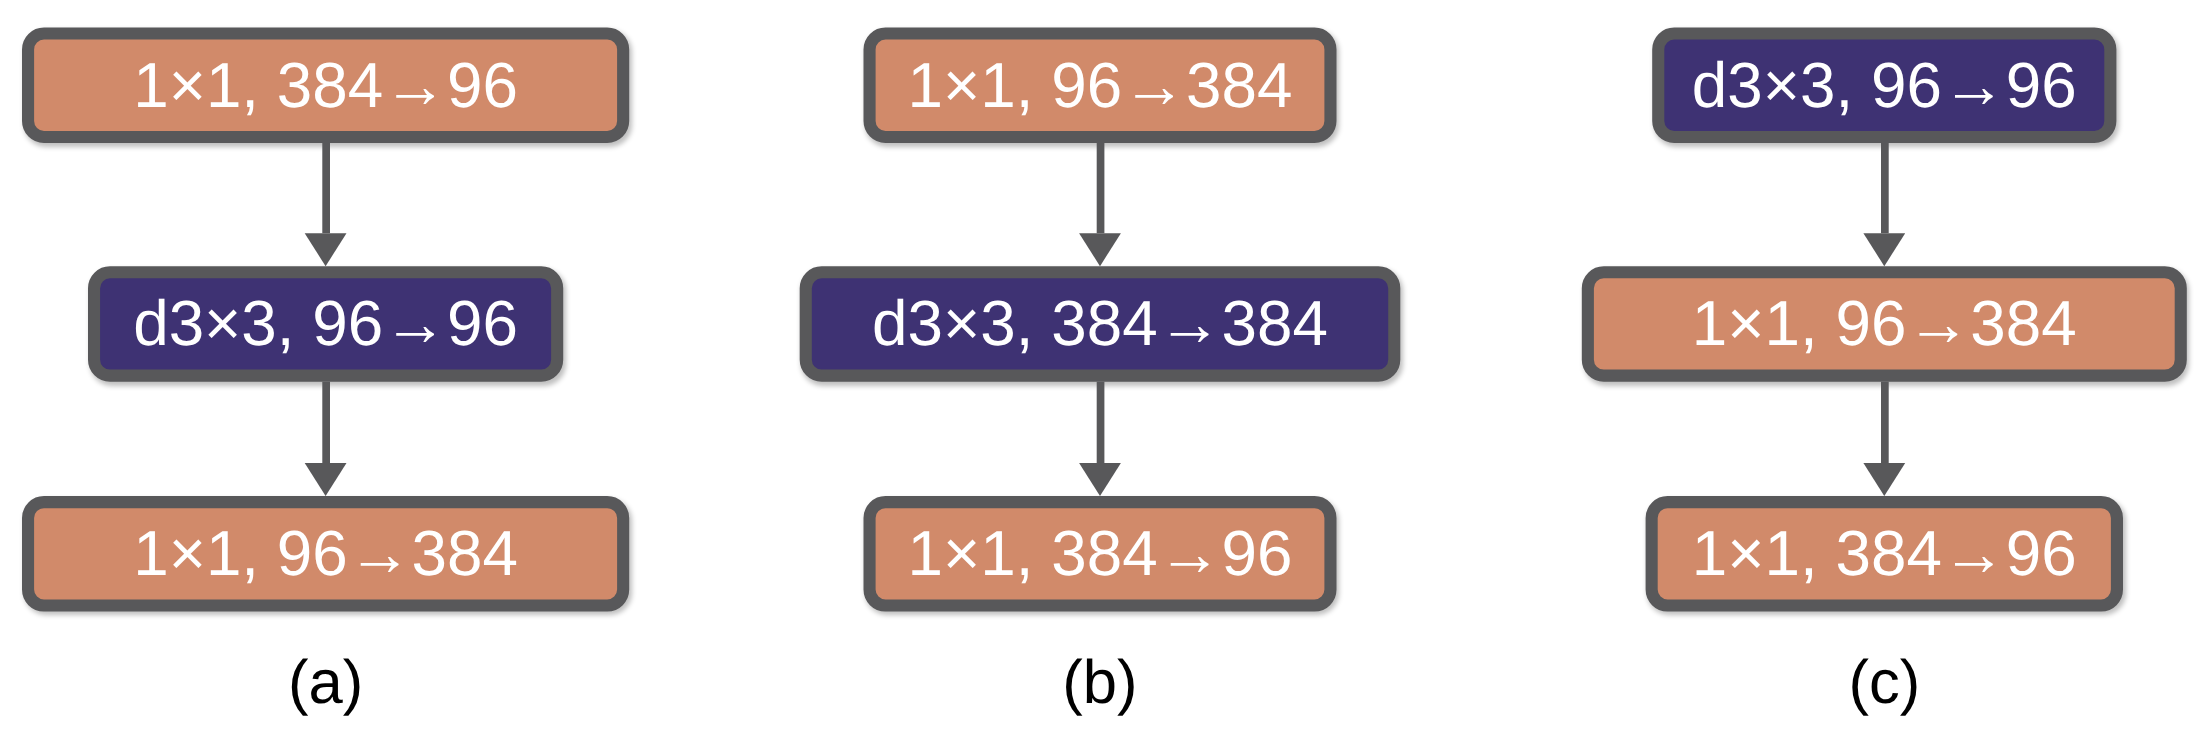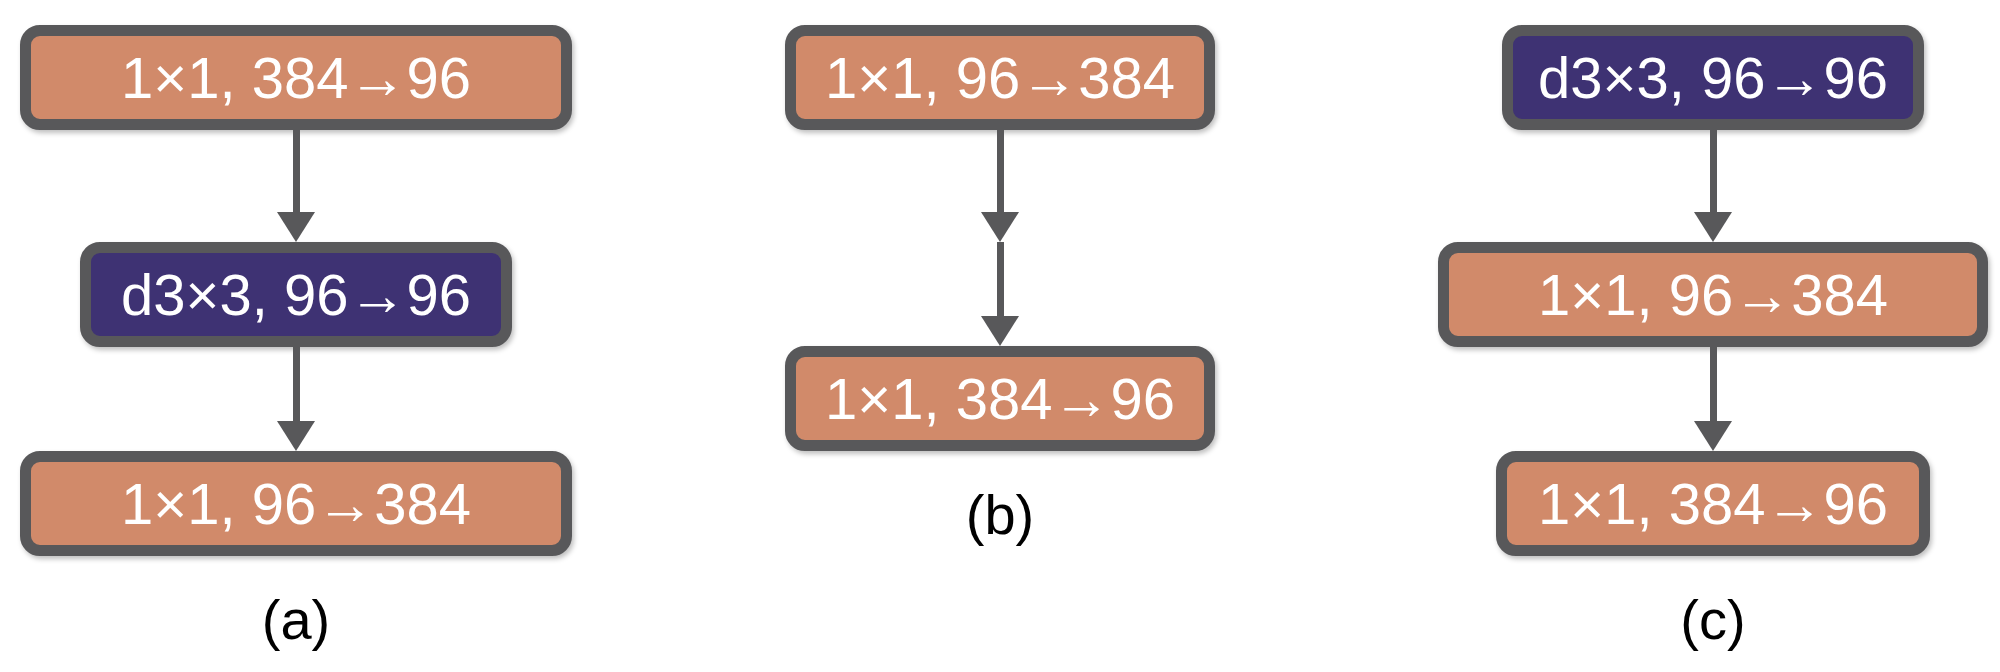--- a/index.html
+++ b/index.html
@@ -97,20 +97,21 @@
     <div class="box wA" style="background-color: rgb(209, 138, 106);">1×1, 96→384</div>
     <div class="col-label">(a)</div>
   </div>
 
   <div class="column col-b">
     <div class="box wC" style="background-color: rgb(209, 138, 106);">1×1, 96→384</div>
     <div class="arrow g1">
       <div class="shaft"></div>
       <div class="head"></div>
     </div>
+    <div class="box wD" style="background-color: rgb(62, 50, 115);">d3×3, 384→384</div>
     <div class="arrow g2">
       <div class="shaft"></div>
       <div class="head"></div>
     </div>
     <div class="box wC" style="background-color: rgb(209, 138, 106);">1×1, 384→96</div>
     <div class="col-label">(b)</div>
   </div>
 
   <div class="column col-c">
     <div class="box wE" style="background-color: rgb(62, 50, 115);">d3×3, 96→96</div>

